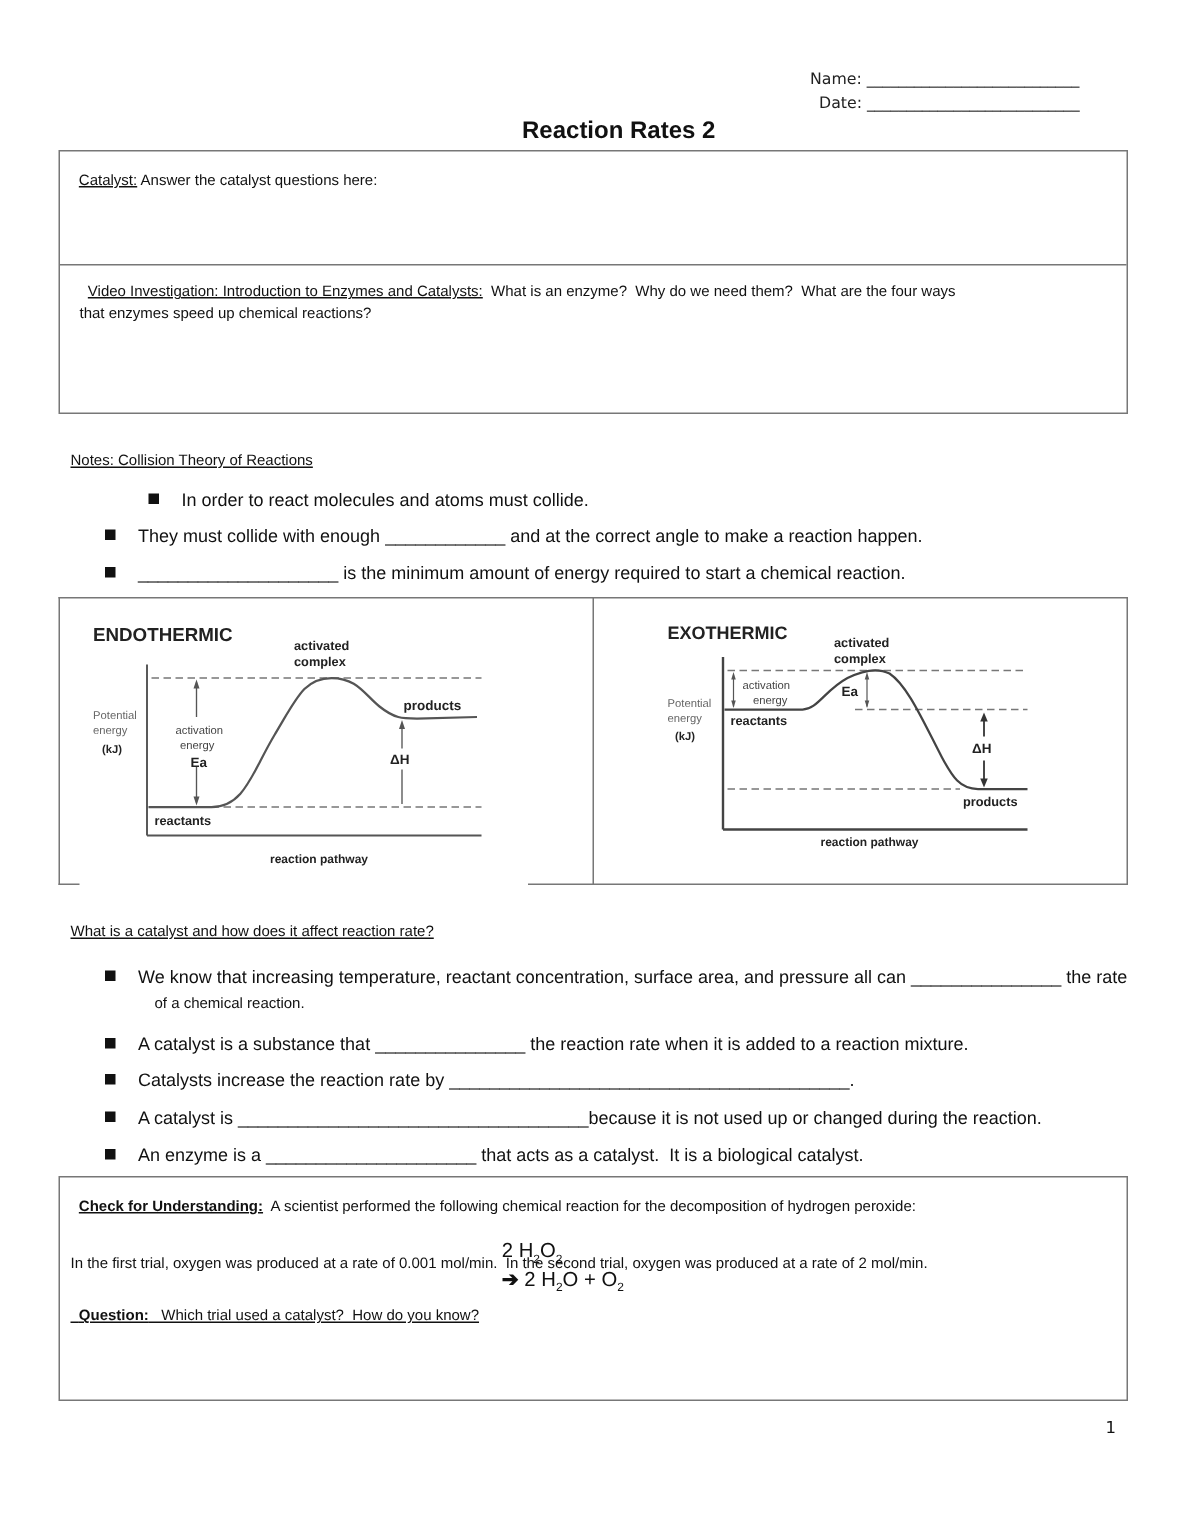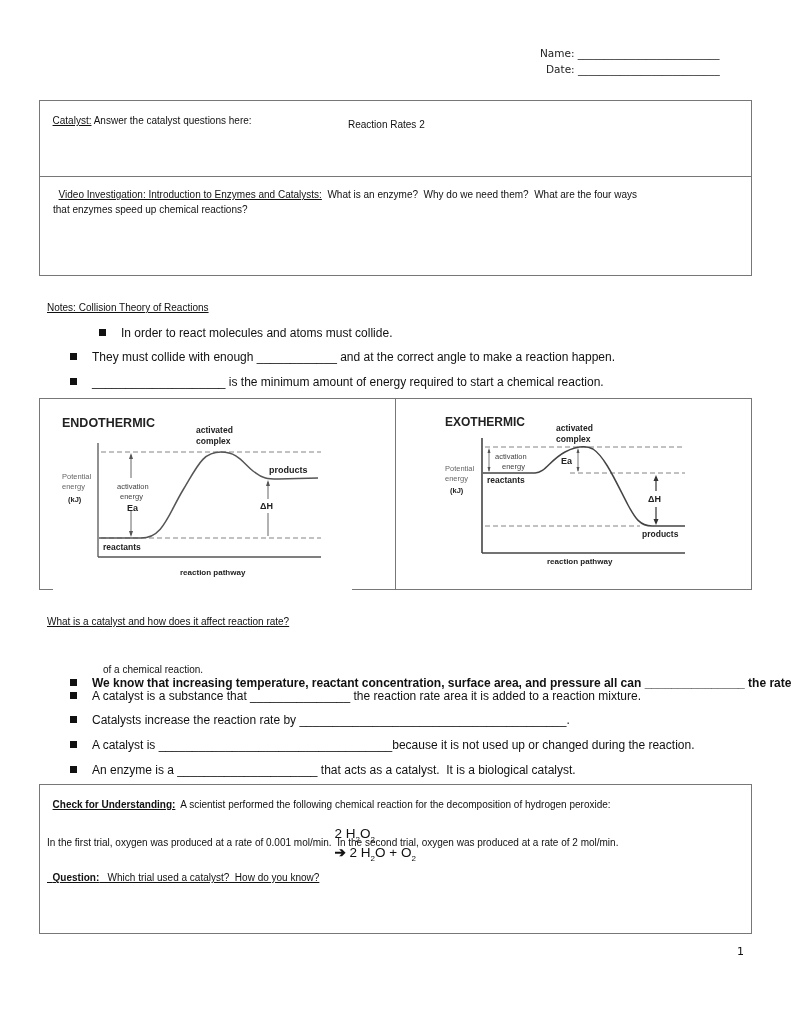--- a/index.html
+++ b/index.html
@@ -1,20 +1,20 @@
 <!DOCTYPE html>
 <html><head>
 <meta charset="utf-8">
 <style>
   html, body { margin:0; padding:0; background:#ffffff; }
   body { width:791px; height:1024px; position:relative; overflow:hidden;
          font-family:"Liberation Sans", sans-serif; color:#111; font-size:12px; }
   .abs { position:absolute; }
   .hdr-line { font-family:"DejaVu Sans", sans-serif; font-size:10.5px; color:#222; white-space:pre; }
-  .title { font-weight:normal; font-size:10px;margin-top:40px; }
+  .title { font-weight:bold; font-size:16px; }
   .box { position:absolute; border:1px solid #777; box-sizing:border-box; }
   .u { text-decoration:underline; }
   .b { font-weight:bold; }
   .bullet-row { position:absolute; left:70px; font-size:12px; white-space:pre; }
   .sq { display:inline-block; width:7px; height:7px; background:#111; margin-right:15px; vertical-align:1px; }
   .txt { white-space:pre; font-size:10px; }
   svg text { font-family:"Liberation Sans", sans-serif; font-weight:bold; fill:#222; }
 </style>
 </head>
 <body>
@@ -111,23 +111,23 @@
   <polygon points="226,70 223.5,76 228.5,76" fill="#333"></polygon>
   <line x1="226" y1="102" x2="226" y2="118" stroke="#333" stroke-width="1.2"></line>
   <polygon points="226,120 223.5,114 228.5,114" fill="#333"></polygon>
   <text x="218" y="97" font-size="9">ΔH</text>
   <text x="57" y="78" font-size="8.5">reactants</text>
   <text x="212" y="132" font-size="8.5">products</text>
   <text x="117" y="159" font-size="8">reaction pathway</text>
 </svg>
 
 <div class="abs txt u" style="left:47px; top:616px;">What is a catalyst and how does it affect reaction rate?</div>
-<div class="bullet-row" style="top:676px;font-weight:bold;"><span class="sq"></span><span>We know that increasing temperature, reactant concentration, surface area, and pressure all can _______________ the rate</span></div>
+<div class="bullet-row" style="top:644px;"><span class="sq"></span><span>We know that increasing temperature, reactant concentration, surface area, and pressure all can _______________ the rate</span></div>
 <div class="abs txt" style="left:93px; top:664px;margin-left:10px;">of a chemical reaction.</div>
-<div class="bullet-row" style="top:689px;"><span class="sq"></span><span>A catalyst is a substance that _______________ the reaction rate area it is added to a reaction mixture.</span></div>
+<div class="bullet-row" style="top:689px;"><span class="sq"></span><span>A catalyst is a substance that _______________ the reaction rate when it is added to a reaction mixture.</span></div>
 <div class="bullet-row" style="top:713px;"><span class="sq"></span><span>Catalysts increase the reaction rate by ________________________________________.</span></div>
 <div class="bullet-row" style="top:738px;"><span class="sq"></span><span>A catalyst is ___________________________________because it is not used up or changed during the reaction.</span></div>
 <div class="bullet-row" style="top:763px;"><span class="sq"></span><span>An enzyme is a _____________________ that acts as a catalyst.  It is a biological catalyst.</span></div>
 
 <div class="box" style="left:39px; top:784px; width:713px; height:150px;"></div>
 <div class="abs txt" style="left:47px; top:788px;">
   <span class="u b">Check for Understanding:</span><span>  A scientist performed the following chemical reaction for the decomposition of hydrogen peroxide:</span>
 </div>
 <div class="abs" style="left:327px; top:811px; font-size:13.5px; white-space:pre;">
   <span>2 H</span><sub style="font-size:8px">2</sub><span>O</span><sub style="font-size:8px">2</sub>

